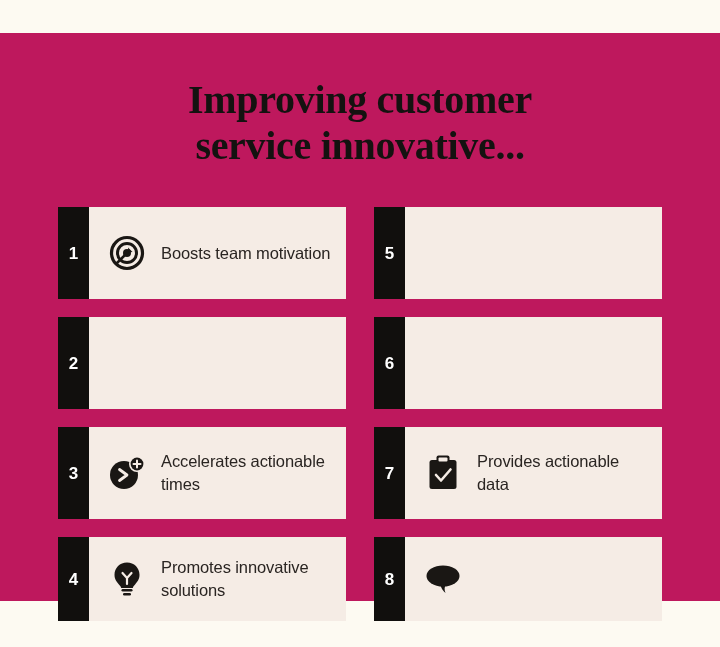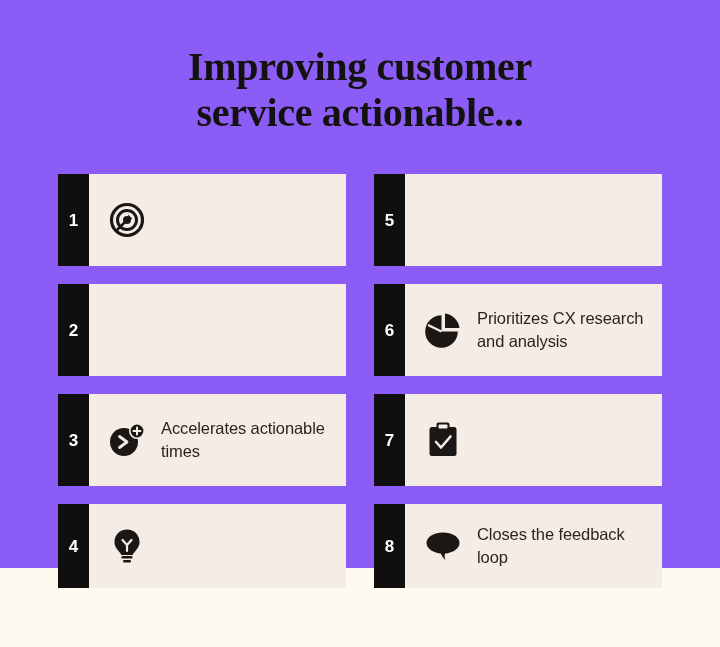--- a/index.html
+++ b/index.html
@@ -10,22 +10,23 @@
     width: 720px;
     height: 647px;
     background: #fdfaf2;
     font-family: "Liberation Sans", sans-serif;
     overflow: hidden;
   }
   #infographic {
     position: relative;
     width: 720px;
     height: 568px;
-    background: #8b5cf6;
+    background: #be185d;
     box-sizing: border-box;
+    margin-top: 33px;
   }
 
   
   .title-wrap {
     position: absolute;
     left: 0;
     top: 44px;
     width: 720px;
     text-align: center;
   }
@@ -106,69 +107,58 @@
     letter-spacing: -0.1px;
   }
 </style>
 </head>
 <body>
 
 <div id="infographic">
 
   <div class="title-wrap">
     <div class="title-line">Improving customer</div>
-    <div class="title-line">service actionable...</div>
+    <div class="title-line">service innovative...</div>
   </div>
 
   <div class="grid">
 
     <div class="card">
       <div class="num-block">
         <span class="num">1</span>
       </div>
       <div class="card-body">
         <div class="icon-box">
           <svg width="36" height="36" viewBox="0 0 36 36">
             <circle cx="18" cy="18" r="15.5" fill="none" stroke="#1a1714" stroke-width="3.2"></circle>
             <circle cx="18" cy="18" r="9.5" fill="none" stroke="#1a1714" stroke-width="3"></circle>
             <circle cx="18" cy="18" r="4" fill="#1a1714"></circle>
             <path d="M8 28 L20 16" stroke="#1a1714" stroke-width="2.6" stroke-linecap="round"></path>
             <path d="M19 12.5 L23.5 17 L19.5 17.5 Z" fill="#1a1714"></path>
           </svg>
         </div>
+        <div class="card-text">Boosts team motivation</div>
       </div>
     </div>
 
     <div class="card">
       <div class="num-block">
         <span class="num">5</span>
       </div>
     </div>
 
     <div class="card">
       <div class="num-block">
         <span class="num">2</span>
       </div>
     </div>
 
     <div class="card">
       <div class="num-block">
         <span class="num">6</span>
-      </div>
-      <div class="card-body">
-        <div class="icon-box">
-          <svg width="36" height="36" viewBox="0 0 36 36">
-            <path d="M16.5 19.5 L16.5 3.2 A16.3 16.3 0 1 0 32.8 19.5 Z" fill="#1a1714"></path>
-            <path d="M20 16 L20 1.5 A17 17 0 0 1 34.5 16 Z" fill="#1a1714"></path>
-            <path d="M20 16 L20 1.5 A17 17 0 0 1 34.5 16 Z" fill="none" stroke="#f5ece5" stroke-width="0"></path>
-            <path d="M16.5 19.5 L3 13" stroke="#f5ece5" stroke-width="2.4"></path>
-            <path d="M16.5 19.5 L30 19.5" stroke="#f5ece5" stroke-width="0"></path>
-          </svg>
-        </div>
-        <div class="card-text">Prioritizes CX research and analysis</div>
       </div>
     </div>
 
     <div class="card">
       <div class="num-block">
         <span class="num">3</span>
       </div>
       <div class="card-body">
         <div class="icon-box">
           <svg width="36" height="34" viewBox="0 0 36 34">
@@ -189,48 +179,49 @@
       </div>
       <div class="card-body">
         <div class="icon-box">
           <svg width="30" height="36" viewBox="0 0 30 36">
             <rect x="1.5" y="5" width="27" height="29" rx="2.5" fill="#1a1714"></rect>
             <rect x="8.5" y="0.5" width="13" height="8" rx="2" fill="#1a1714"></rect>
             <rect x="10.5" y="2.5" width="9" height="4" rx="1" fill="#f5ece5"></rect>
             <path d="M8 20 L13 25.5 L22.5 14.5" fill="none" stroke="#f5ece5" stroke-width="2.6" stroke-linecap="round" stroke-linejoin="round"></path>
           </svg>
         </div>
+        <div class="card-text">Provides actionable data</div>
       </div>
     </div>
 
     <div class="card tall">
       <div class="num-block">
         <span class="num">4</span>
       </div>
       <div class="card-body">
         <div class="icon-box">
           <svg width="28" height="36" viewBox="0 0 28 36">
             <path d="M14 1.5 C6.8 1.5 1.5 7 1.5 13.8 c0 4.6 2.4 7.4 4.4 9.6 1.3 1.4 2.1 2.4 2.3 3.6 h11.6 c0.2-1.2 1-2.2 2.3-3.6 2-2.2 4.4-5 4.4-9.6 C26.5 7 21.2 1.5 14 1.5 Z" fill="#1a1714"></path>
             <path d="M9.5 12 L14 17 L18.5 12 M14 17 v6" fill="none" stroke="#f5ece5" stroke-width="2.2" stroke-linecap="round" stroke-linejoin="round"></path>
             <rect x="8.5" y="28" width="11" height="2.6" rx="1.3" fill="#1a1714"></rect>
             <rect x="10" y="32" width="8" height="2.6" rx="1.3" fill="#1a1714"></rect>
           </svg>
         </div>
+        <div class="card-text">Promotes innovative solutions</div>
       </div>
     </div>
 
     <div class="card tall">
       <div class="num-block">
         <span class="num">8</span>
       </div>
       <div class="card-body">
         <div class="icon-box">
           <svg width="36" height="30" viewBox="0 0 36 30">
             <ellipse cx="18" cy="12" rx="16.5" ry="10.5" fill="#1a1714"></ellipse>
             <path d="M15 20 C16 24 18 27 20.5 29 C19 25.5 19.5 22.5 21 20.5 Z" fill="#1a1714"></path>
           </svg>
         </div>
-        <div class="card-text">Closes the feedback loop</div>
       </div>
     </div>
 
   </div>
 </div>
 
 </body></html>

